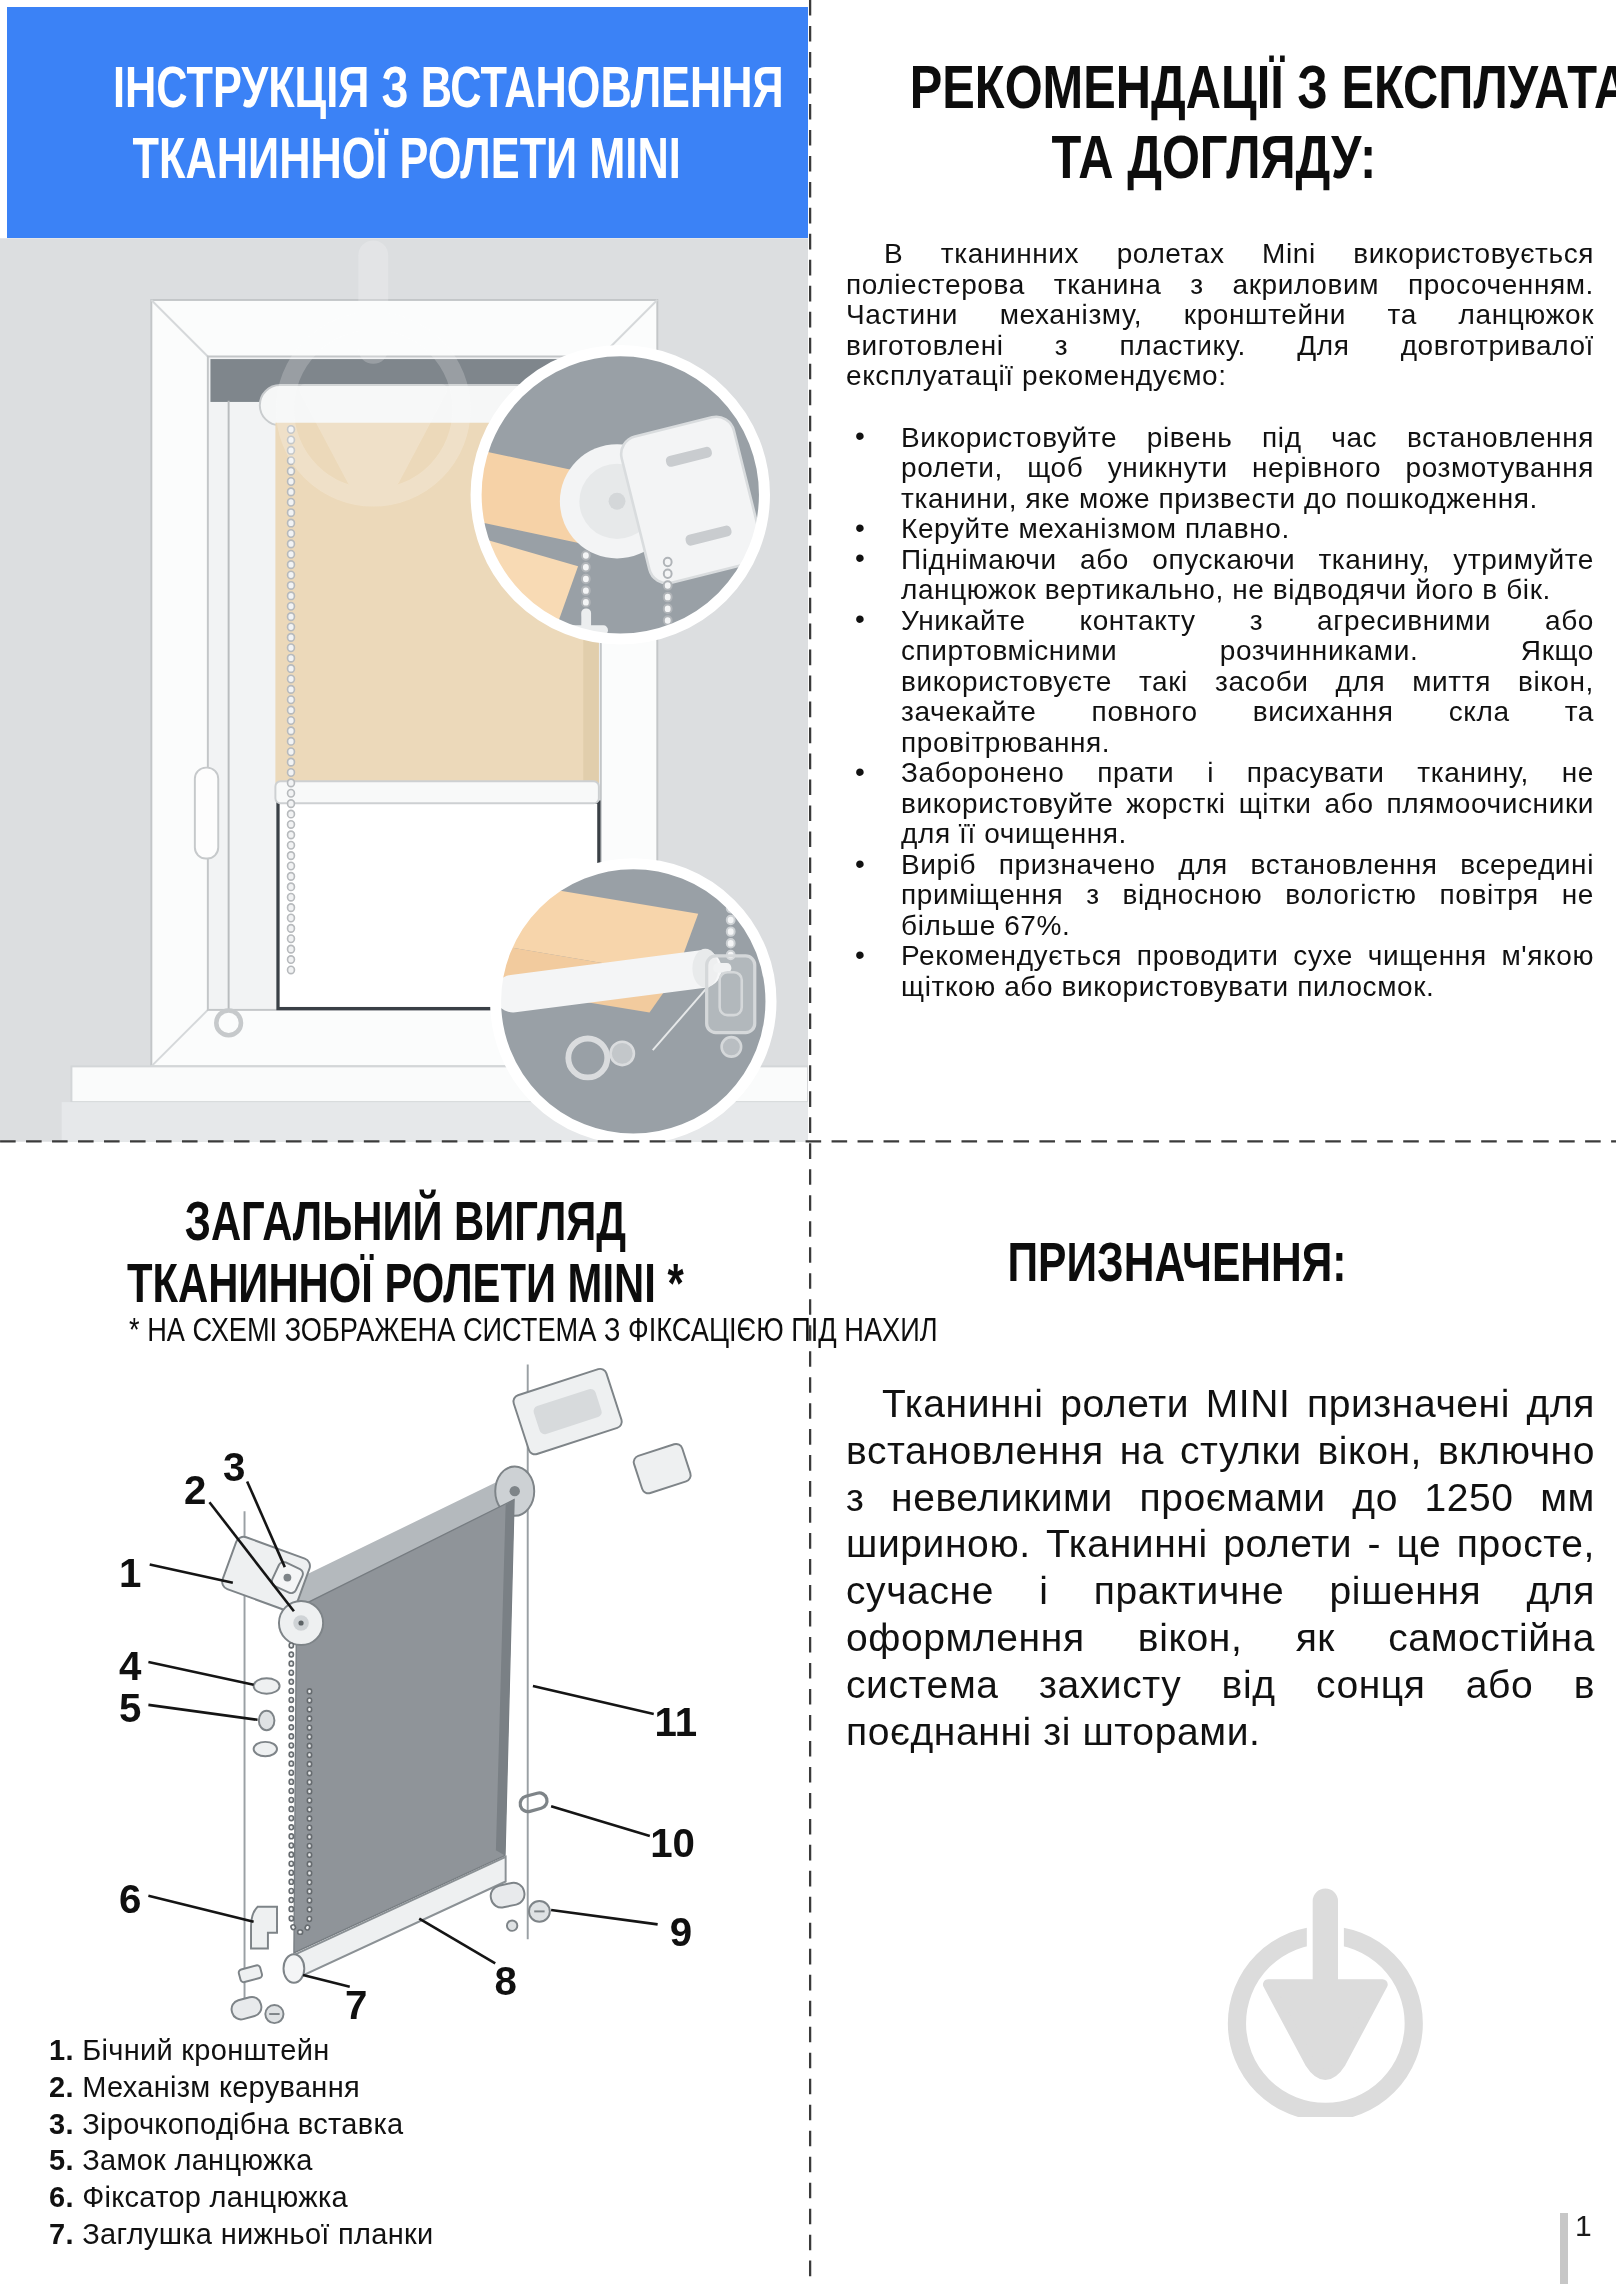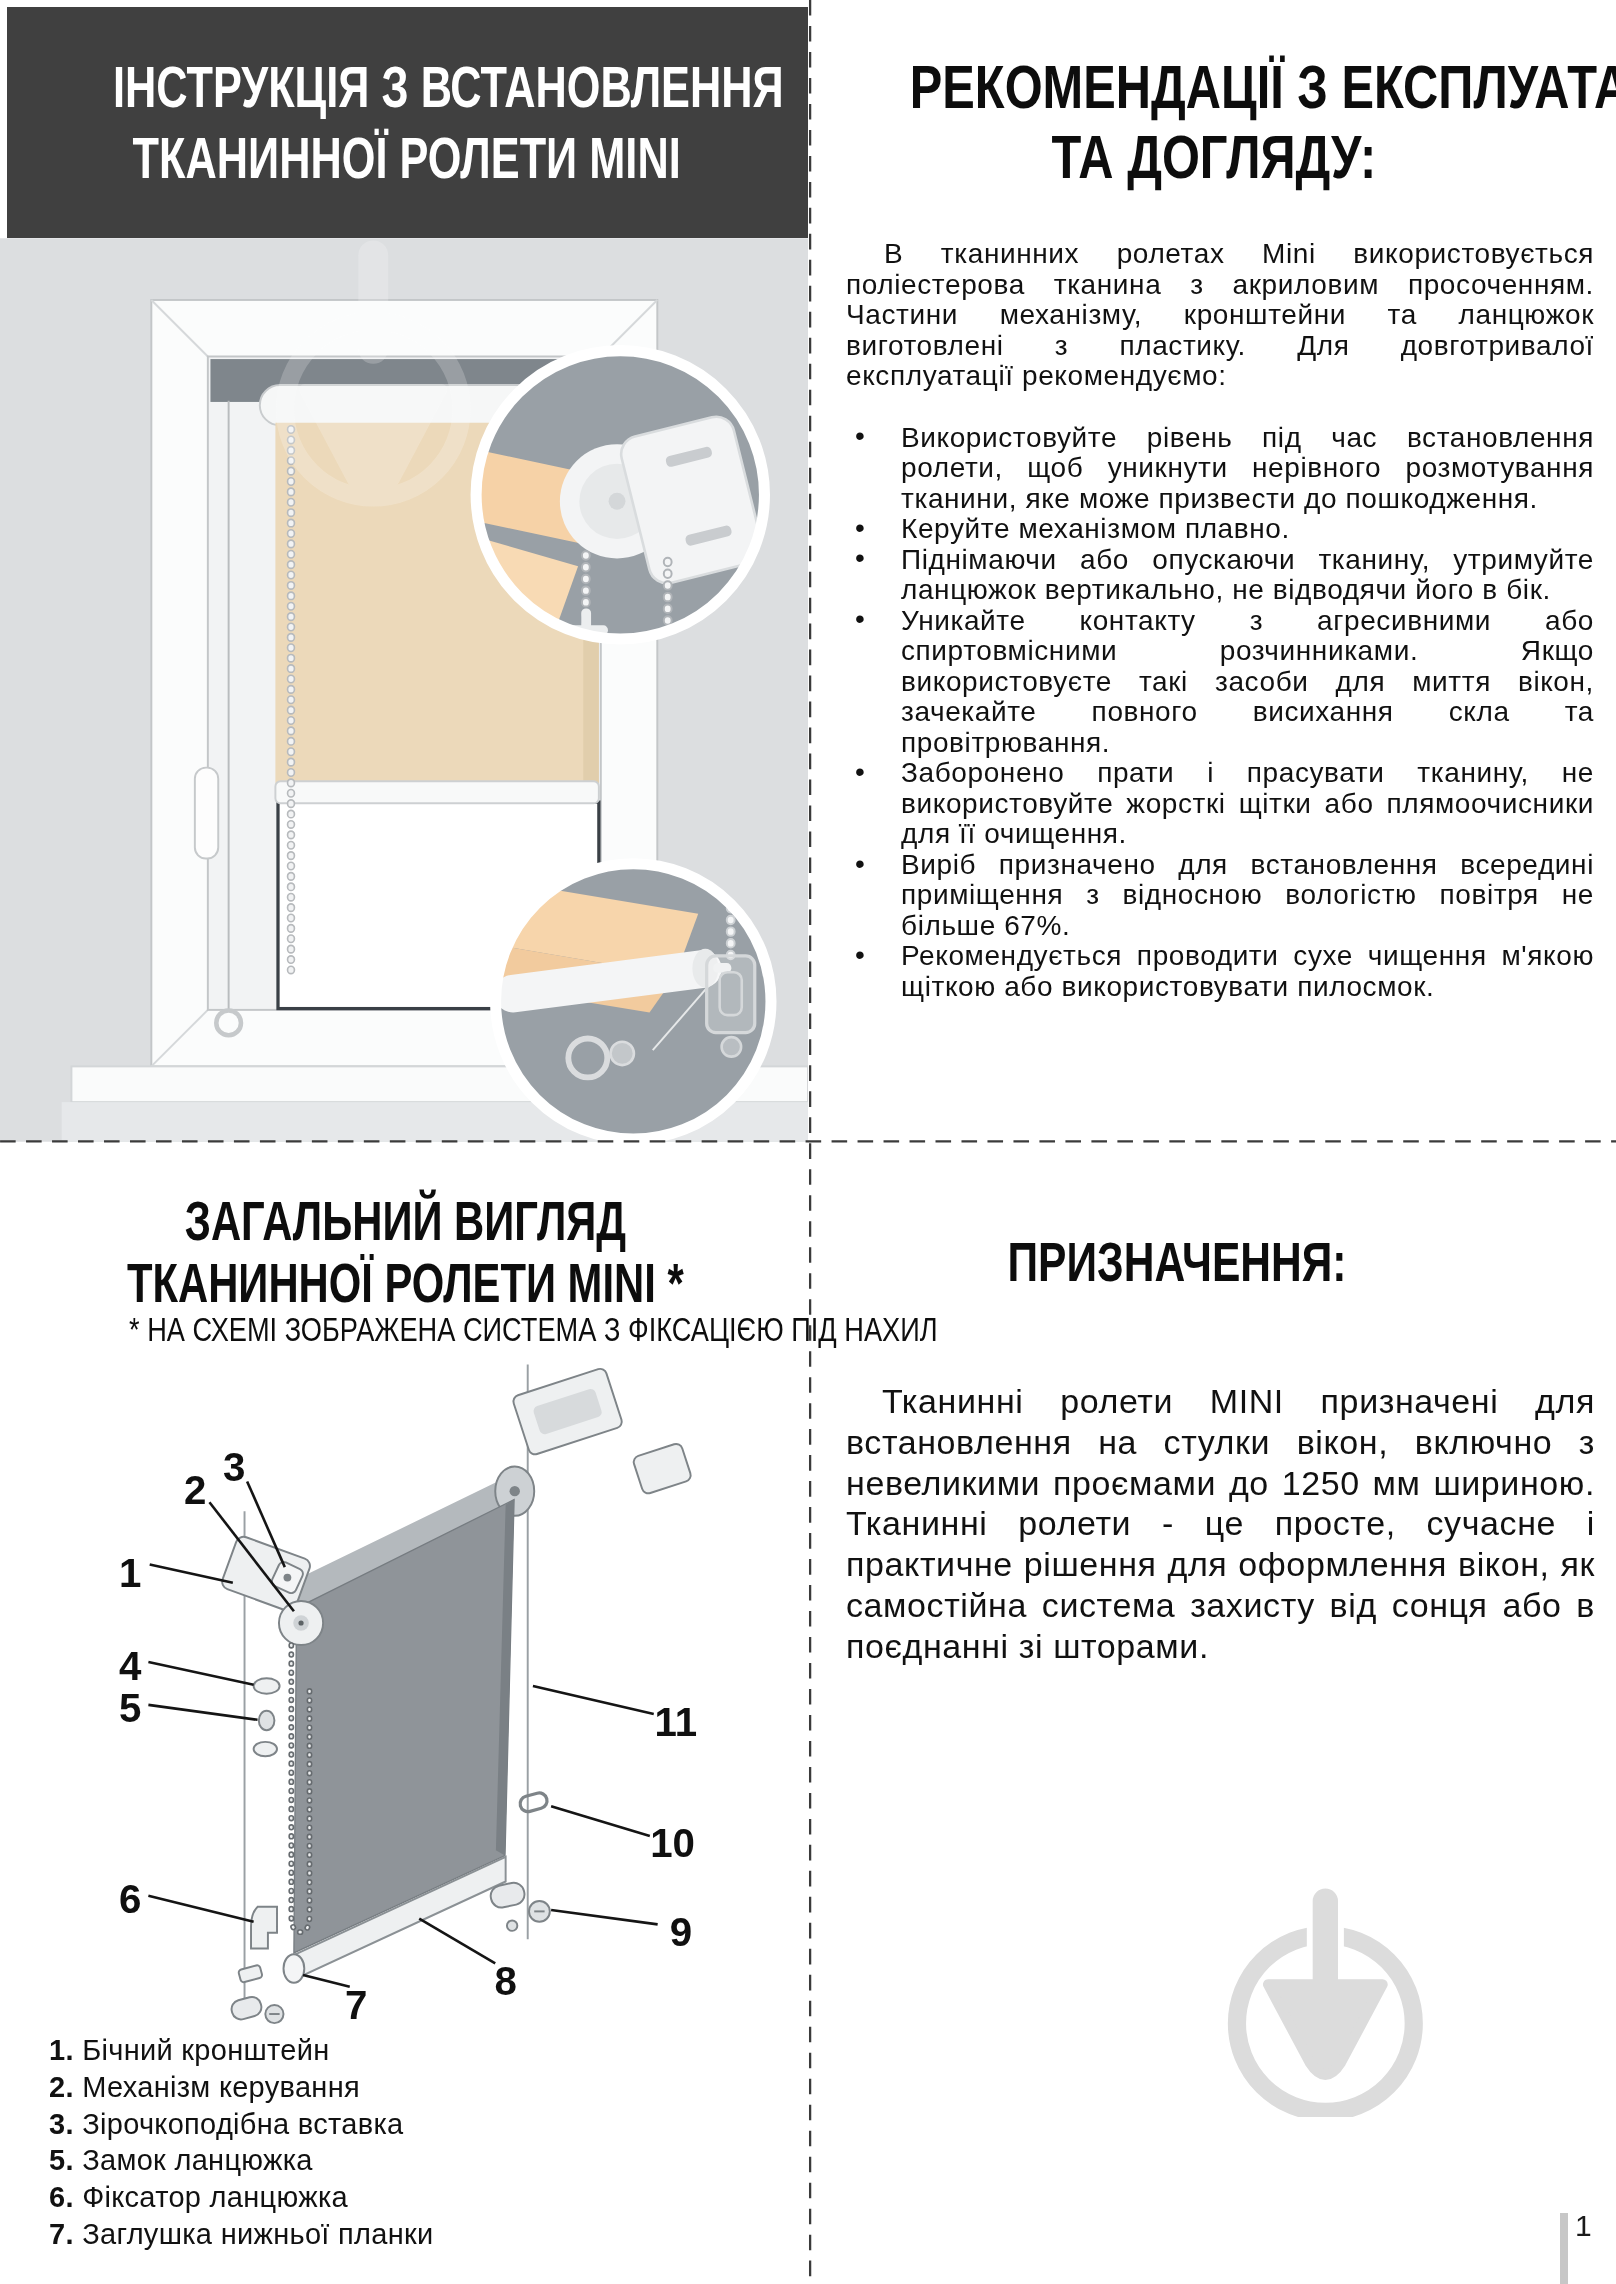--- a/index.html
+++ b/index.html
@@ -5,38 +5,38 @@
   html,body{margin:0;padding:0;background:#ffffff;}
   #page{
     position:relative;width:1617px;height:2284px;background:#ffffff;overflow:hidden;
     font-family:"Liberation Sans", sans-serif;color:#111;
   }
   
   #dividers{position:absolute;left:0;top:0;width:1617px;height:2284px;pointer-events:none;}
   
   .header-box{
     position:absolute;left:6.5px;top:6.5px;width:801px;height:231px;
-    background:#404040;color:#ffffff;text-align:center;
+    background:#3b82f6;color:#ffffff;text-align:center;
     font-weight:bold;font-size:57px;line-height:1.26;box-sizing:border-box;padding-top:45px;
   }
   .condensed{display:inline-block;white-space:nowrap;transform:scaleX(0.76);transform-origin:50% 50%;}
   .cond80{display:inline-block;white-space:nowrap;transform:scaleX(0.80);transform-origin:50% 50%;}
   
   .rec-title{position:absolute;left:812px;top:53px;width:803px;text-align:center;
     font-weight:bold;font-size:61px;line-height:1.14;color:#0d0d0d;}
   .purpose-title{position:absolute;left:776px;top:1229px;width:803px;text-align:center;
     font-weight:bold;font-size:56px;color:#0d0d0d;}
   
   .rec-body{position:absolute;left:846px;top:239px;width:748px;font-size:28px;line-height:1.09;
     letter-spacing:0.6px;text-align:justify;}
   .rec-body p{margin:0;text-indent:38px;}
   ul.bullets{list-style:none;margin:31px 0 0 0;padding:0;}
   ul.bullets li{position:relative;padding-left:55px;margin:0;}
   .bullet-dot{position:absolute;left:9px;top:-1.3px;}
-  .purpose-body{position:absolute;left:846px;top:1381px;width:749px;font-size:34px;line-height:1.2;
+  .purpose-body{position:absolute;left:846px;top:1381px;width:749px;font-size:39px;line-height:1.2;
     letter-spacing:0.6px;text-align:justify;}
   .purpose-body p{margin:0;text-indent:36px;}
   
   .ov-title{position:absolute;left:0px;top:1191px;width:810px;text-align:center;
     font-weight:bold;font-size:55px;line-height:1.12;color:#0d0d0d;}
   .ov-sub{position:absolute;left:0px;top:1310px;width:810px;text-align:center;
     font-weight:normal;font-size:34px;color:#0d0d0d;margin-left:28px;}
   
   .legend-col{position:absolute;font-size:29px;letter-spacing:0.3px;}
   #legend-left{left:49px;top:2032px;width:429px;line-height:1.27;}

